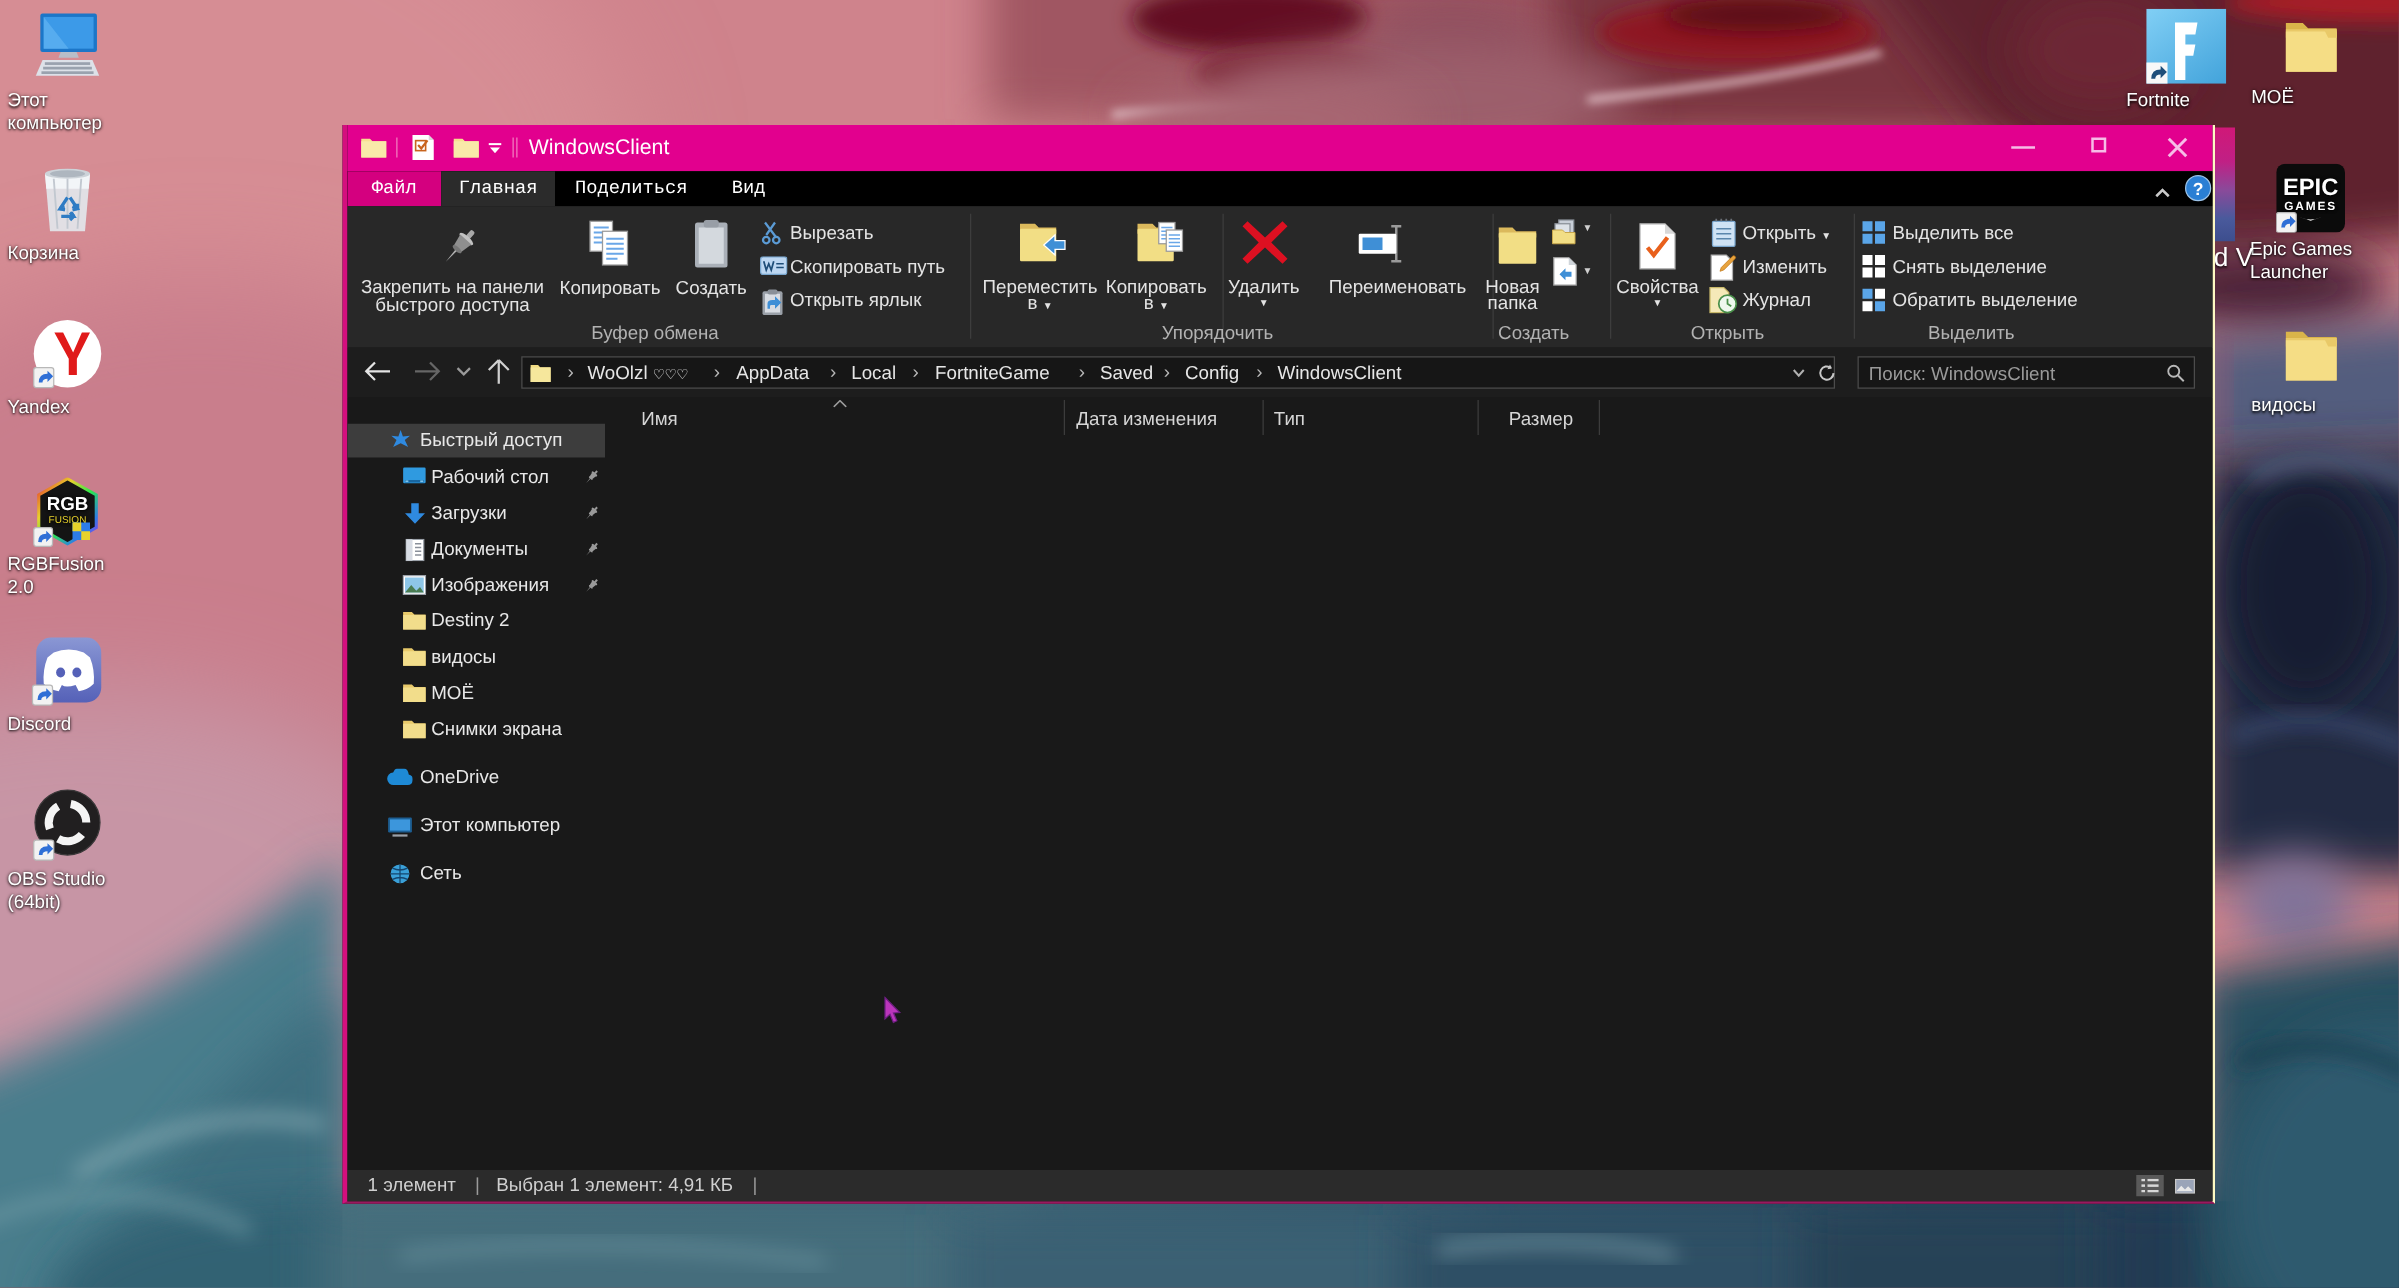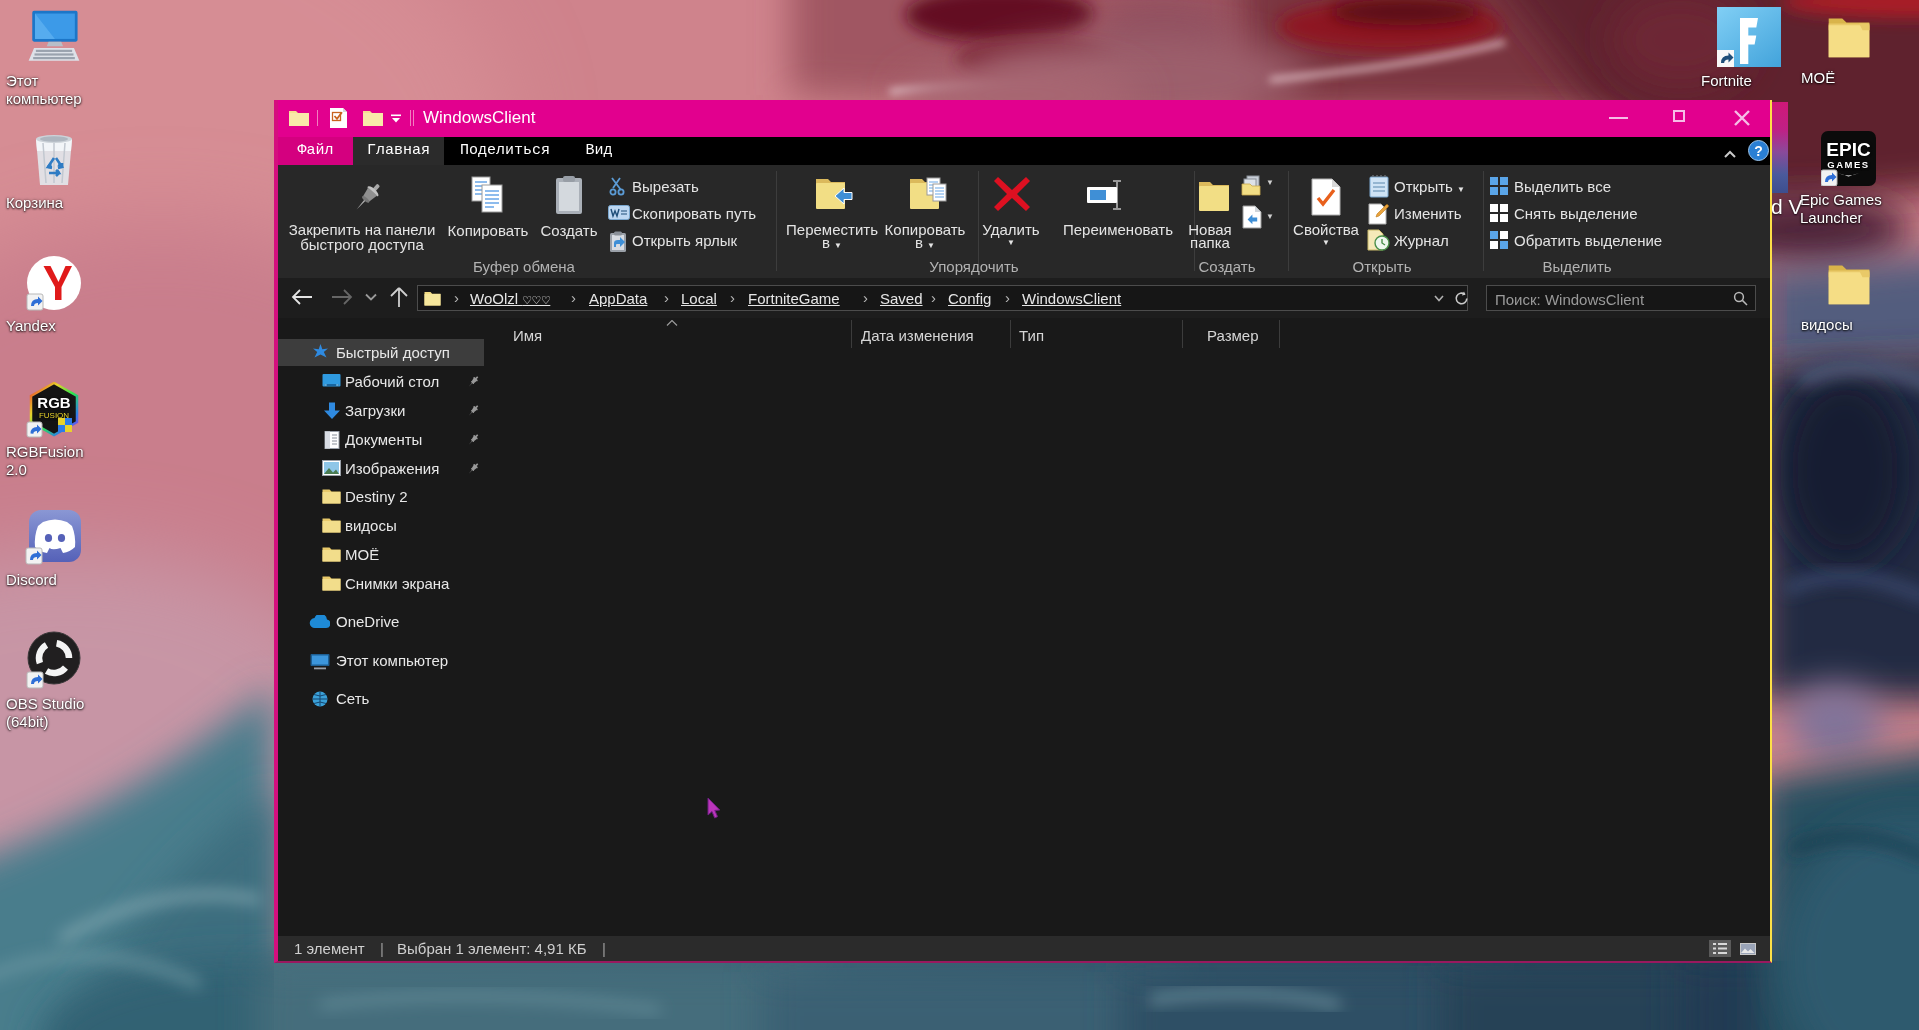--- a/index.html
+++ b/index.html
@@ -5,21 +5,21 @@
   * { margin:0; padding:0; box-sizing:border-box; }
   html,body { width:1919px; height:1030px; overflow:hidden; }
   body { font-family:"Liberation Sans", sans-serif; position:relative; background:#c97f8a; }
   .abs { position:absolute; }
   
   .dicon { position:absolute; width:96px; color:#fff; font-size:15px;
            text-shadow:0 1px 2px rgba(0,0,0,.85), 0 0 3px rgba(0,0,0,.6); line-height:18px; }
   .dicon .ig { display:block; margin:0 auto 5px; position:relative; }
   
   #win { position:absolute; left:274px; top:100px; width:1498px; height:863px;
-         background:#191919; border-left:4px solid #d40f7e; border-right:2px solid #fde047;
+         background:#191919; border-left:4px solid #d40f7e; border-right:2px solid #fef9c3;
          border-bottom:2px solid #99195f; }
   #titlebar { position:absolute; left:0; top:0; width:100%; height:37px; background:#e2008e; color:#fff; }
   #tabrow { position:absolute; left:0; top:37px; width:100%; height:28px; background:#000; }
   .tab { position:absolute; top:0; height:28px; color:#fff; font-size:15px; line-height:28px; text-align:center;font-family:Liberation Mono, monospace; }
   #ribbon { position:absolute; left:0; top:65px; width:100%; height:113px; background:#282828; font-size:15px; color:#e4e4e4; }
   #ribbon .glabel { position:absolute; top:93px; width:220px; margin-left:-110px; text-align:center; color:#b2b2b2; font-size:15px; }
   #ribbon .gsep { position:absolute; top:6px; height:100px; width:1px; background:#3d3d3d; }
   .smalltxt { position:absolute; font-size:15px; line-height:15px; color:#e4e4e4; white-space:nowrap; }
   #navbar { position:absolute; left:0; top:178px; width:100%; height:40px; background:#1d1d1d; }
   #addrbar { position:absolute; left:139px; top:7px; width:1051px; height:26px; background:#161616; border:1px solid #4c4c4c; color:#e6e6e6; font-size:15px; }
@@ -27,21 +27,21 @@
   #main { position:absolute; left:0; top:218px; width:100%; height:618px; background:#191919; }
   #sidebar { position:absolute; left:0; top:0; width:210px; height:100%; font-size:15px; color:#e8e8e8; }
   .srow { position:absolute; left:0; width:206px; height:27px; line-height:27px; white-space:nowrap; }
   .srow .lbl { position:absolute; left:67px; }
   .srow .ic { position:absolute; left:40px; top:5px; }
   #filelist { position:absolute; left:212px; top:0; right:0; height:100%; font-size:15px; color:#d6d6d6; }
   .hsep { position:absolute; top:2px; height:28px; width:1px; background:#3c3c3c; }
   #statusbar { position:absolute; left:0; top:836px; width:100%; height:25px; background:#2b2b2b; color:#cfcfcf; font-size:15px; line-height:25px; }
   svg { display:block; }
   .pin-ic { position:absolute; }
-  .bc { position:absolute; top:4px; white-space:nowrap;text-decoration:underline; }
+  .bc { position:absolute; top:4px; white-space:nowrap; }
   .bc-sep { position:absolute; top:3px; color:#b8b8b8; font-size:15px; }
   #ribbon svg, #navbar svg, .srow svg { position:absolute; }
 </style>
 </head>
 <body>
 
 <svg class="abs" width="1919" height="1030" style="left:0;top:0">
   <defs>
       <filter id="bl40" x="-60%" y="-60%" width="220%" height="220%">
         <feGaussianBlur stdDeviation="40"></feGaussianBlur>

